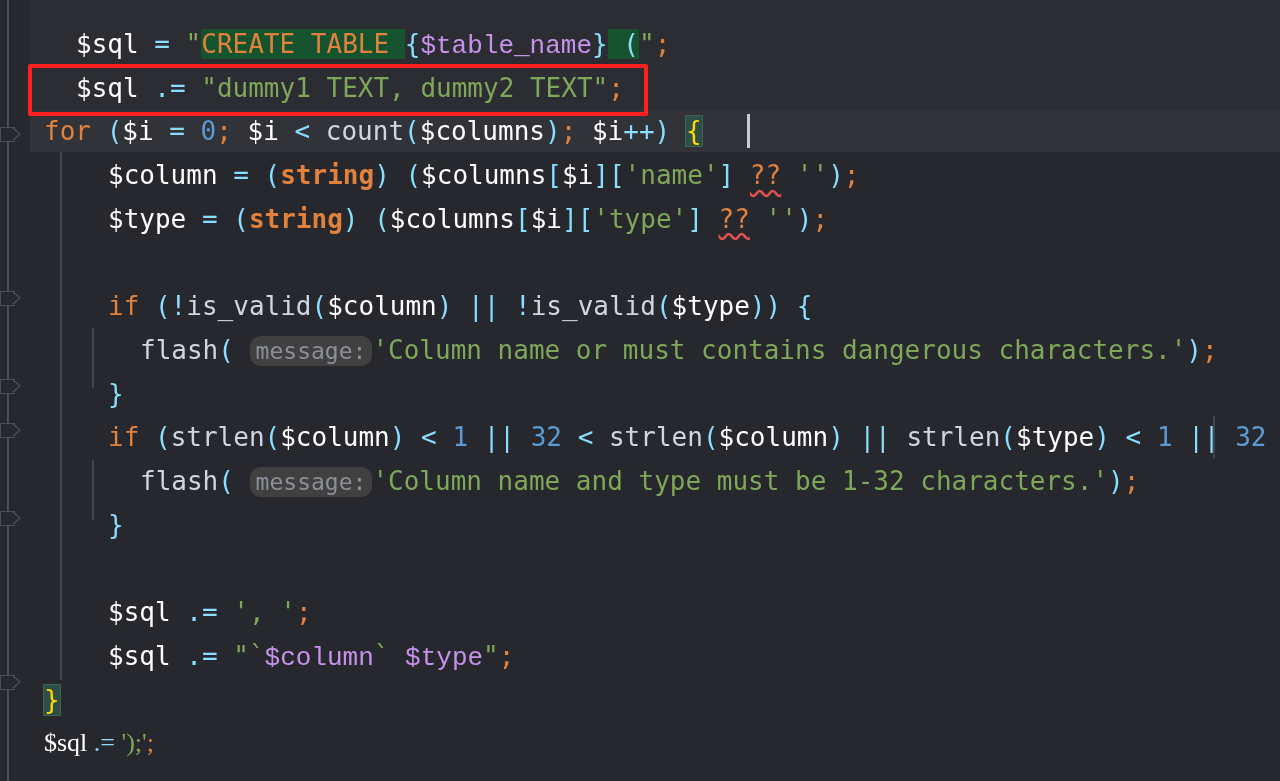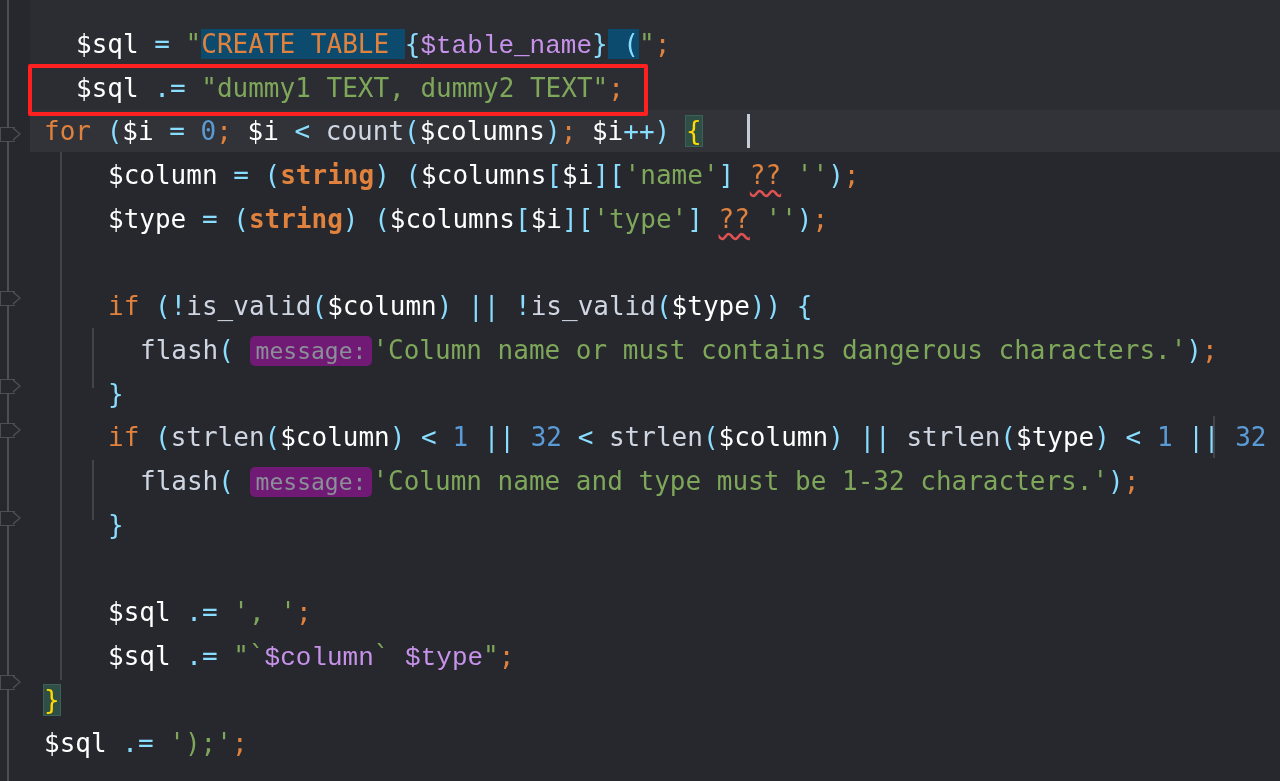--- a/index.html
+++ b/index.html
@@ -108,39 +108,39 @@
   .t-str    { color: #7fa75a; }
   .t-strp   { color: #c792ea; font-family: Liberation Mono, monospace; }
   .t-num    { color: #5b9bd5; }
   .t-fn     { color: #cfd6e2; }
   .t-semi   { color: #e0823d; }
   .t-brace  { color: #ffd900; }
   .t-plain  { color: #cfd6e2; }
   .t-cast   { color: #e0823d; font-weight: bold; }
 
   .hl-sql {
-    background: #0c4a6e;
+    background: #14532d;
     margin-top: 20px;
   }
   .hl-interp {
     background: #2b2d33;
   }
   .brace-hl {
     background: #2f4f46;
     outline: 1px solid #3c6257;
   }
   .squiggle {
     text-decoration: underline wavy #e05252;
     text-decoration-skip-ink: none;
     text-underline-offset: 5px;
   }
   .inlay {
-    background: #701a75;
+    background: #404040;
     color: #8b8f98;
-    border-radius: 5px;
+    border-radius: 11px;
     padding: 2px 6px;
     font-size: 23px;
   }
 
   .cursor {
     position: absolute;
     width: 3px;
     height: 34px;
     background: #c6ccd6;
     z-index: 6;
@@ -216,20 +216,20 @@
       <div class="line" style="top: 284.2px; left: 108px;"><span class="t-kw">if</span><span class="t-plain"> </span><span class="t-op">(!</span><span class="t-fn">is_valid</span><span class="t-op">(</span><span class="t-var">$column</span><span class="t-op">)</span><span class="t-plain"> </span><span class="t-op">||</span><span class="t-op"> !</span><span class="t-fn">is_valid</span><span class="t-op">(</span><span class="t-var">$type</span><span class="t-op">))</span><span class="t-plain"> </span><span class="t-op">{</span></div>
       <div class="line" style="top: 327.9px; left: 140px;"><span class="t-fn">flash</span><span class="t-op">(</span><span class="t-plain"> </span><span class="inlay">message:</span><span class="t-str">'Column name or must contains dangerous characters.'</span><span class="t-op">)</span><span class="t-semi">;</span></div>
       <div class="line" style="top: 371.6px; left: 108px;"><span class="t-op">}</span></div>
       <div class="line" style="top: 415.3px; left: 108px;"><span class="t-kw">if</span><span class="t-plain"> </span><span class="t-op">(</span><span class="t-fn">strlen</span><span class="t-op">(</span><span class="t-var">$column</span><span class="t-op">)</span><span class="t-plain"> </span><span class="t-op">&lt;</span><span class="t-plain"> </span><span class="t-num">1</span><span class="t-plain"> </span><span class="t-op">||</span><span class="t-plain"> </span><span class="t-num">32</span><span class="t-plain"> </span><span class="t-op">&lt;</span><span class="t-plain"> </span><span class="t-fn">strlen</span><span class="t-op">(</span><span class="t-var">$column</span><span class="t-op">)</span><span class="t-plain"> </span><span class="t-op">||</span><span class="t-plain"> </span><span class="t-fn">strlen</span><span class="t-op">(</span><span class="t-var">$type</span><span class="t-op">)</span><span class="t-plain"> </span><span class="t-op">&lt;</span><span class="t-plain"> </span><span class="t-num">1</span><span class="t-plain"> </span><span class="t-op">||</span><span class="t-plain"> </span><span class="t-num">32</span></div>
       <div class="line" style="top: 459px; left: 140px;"><span class="t-fn">flash</span><span class="t-op">(</span><span class="t-plain"> </span><span class="inlay">message:</span><span class="t-str">'Column name and type must be 1-32 characters.'</span><span class="t-op">)</span><span class="t-semi">;</span></div>
       <div class="line" style="top: 502.7px; left: 108px;"><span class="t-op">}</span></div>
       <div class="line" style="top: 546.4px; left: 44px;"></div>
       <div class="line" style="top: 590.1px; left: 108px;"><span class="t-var">$sql</span><span class="t-plain"> </span><span class="t-op">.=</span><span class="t-plain"> </span><span class="t-str">', '</span><span class="t-semi">;</span></div>
       <div class="line" style="top: 633.8px; left: 108px;"><span class="t-var">$sql</span><span class="t-plain"> </span><span class="t-op">.=</span><span class="t-plain"> </span><span class="t-str">"`</span><span class="t-strp">$column</span><span class="t-str">` </span><span class="t-strp">$type</span><span class="t-str">"</span><span class="t-semi">;</span></div>
       <div class="line" style="top: 677.5px; left: 44px;"><span class="t-brace brace-hl">}</span></div>
-      <div class="line" style="top: 721.2px; left: 44px;"><span class="t-var">$sql</span><span class="t-plain"> </span><span class="t-op">.=</span><span class="t-plain"> </span><span class="t-str">');'</span><span class="t-semi">;</span></div>
+      <div class="line" style="top: 721.2px; left: 44px; font-family: Liberation Serif, serif;"><span class="t-var">$sql</span><span class="t-plain"> </span><span class="t-op">.=</span><span class="t-plain"> </span><span class="t-str">');'</span><span class="t-semi">;</span></div>
     </div>
 
   <div class="cursor" style="left:747px; top:114px;"></div>
 
   <div class="annot-box" style="left:28px; top:64px; width:612px; height:44px;"></div>
 
 </div>
 
 </body></html>

